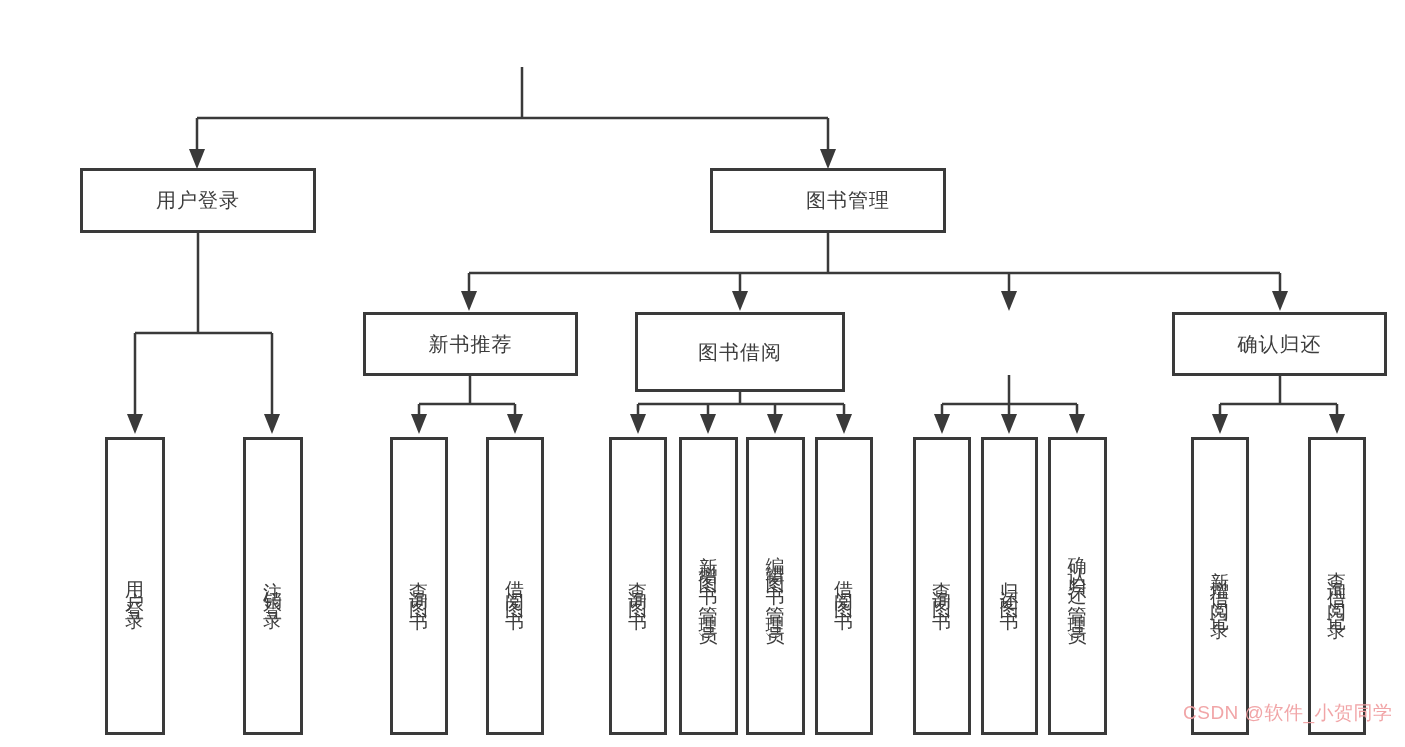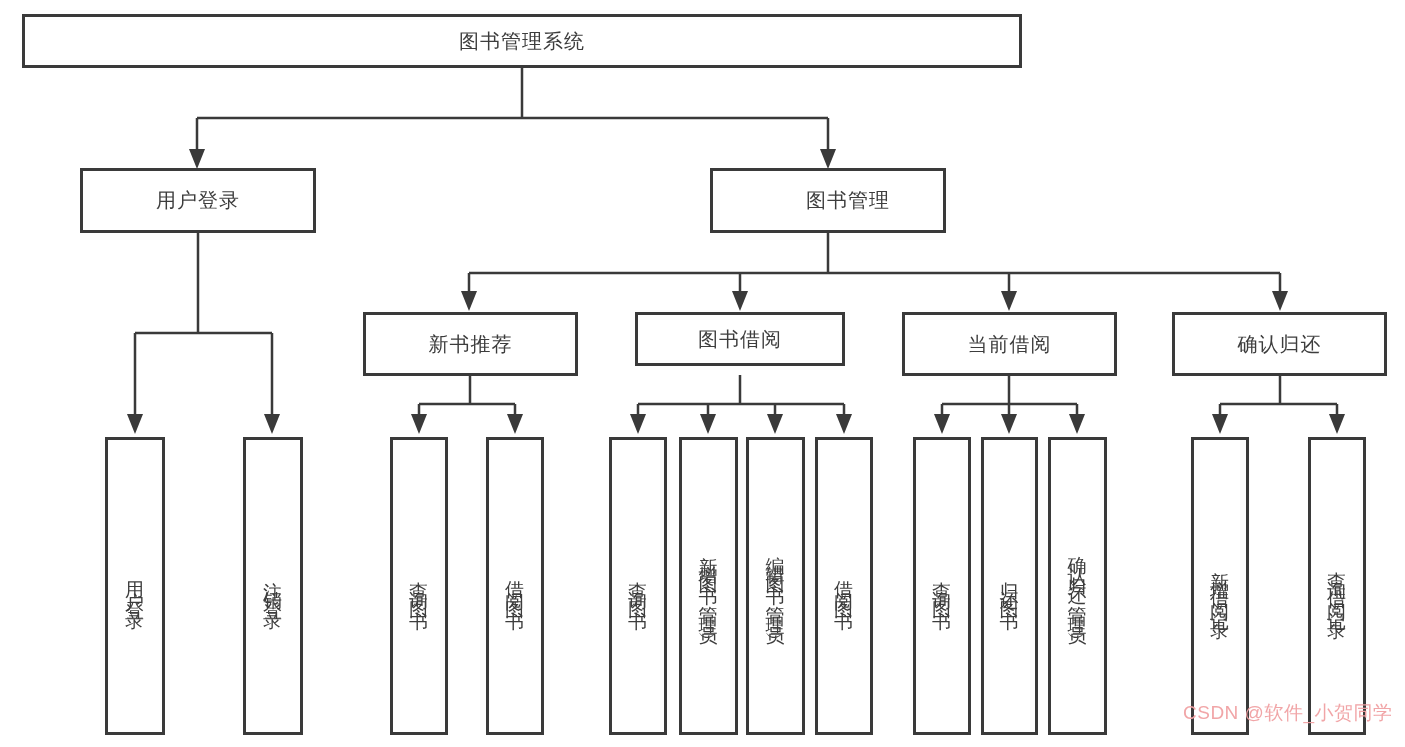--- a/index.html
+++ b/index.html
@@ -14,21 +14,21 @@
   .htext{font-size:20px;letter-spacing:1px;white-space:nowrap;}
   .vtext{
     writing-mode:vertical-rl;text-orientation:mixed;
     font-size:19px;line-height:1;letter-spacing:10px;white-space:nowrap;
   }
   
   .n-root{left:22px;top:14px;width:1000px;height:54px;}
   .n-l1a{left:80px;top:168px;width:236px;height:65px;}
   .n-l1b{left:710px;top:168px;width:236px;height:65px;padding-left:40px;}
   .n-l2a{left:363px;top:312px;width:215px;height:64px;align-items:center;}
-  .n-l2b{left:635px;top:312px;width:210px;height:54px;}
+  .n-l2b{left:635px;top:312px;width:210px;height:80px;}
   .n-l2c{left:902px;top:312px;width:215px;height:64px;}
   .n-l2d{left:1172px;top:312px;width:215px;height:64px;}
   .leaf{top:437px;height:298px;}
   .n-u1{left:105px;width:60px;}
   .n-u2{left:243px;width:60px;}
   .n-x1{left:390px;width:58px;}
   .n-x2{left:486px;width:58px;}
   .n-j1{left:609px;width:58px;}
   .n-j2{left:679px;width:59px;}
   .n-j3{left:746px;width:59px;}
@@ -84,39 +84,33 @@
       <polygon points="767,414 783,414 775,434"></polygon>
       <polygon points="836,414 852,414 844,434"></polygon>
       <polygon points="934,414 950,414 942,434"></polygon>
       <polygon points="1001,414 1017,414 1009,434"></polygon>
       <polygon points="1069,414 1085,414 1077,434"></polygon>
       <polygon points="1212,414 1228,414 1220,434"></polygon>
       <polygon points="1329,414 1345,414 1337,434"></polygon>
     </g>
   </svg>
 
-  <div class="box n-root">
-    <span class="htext">图书管理系统</span>
-  </div>
 
   <div class="box n-l1a">
     <span class="htext">用户登录</span>
   </div>
   <div class="box n-l1b">
     <span class="htext">图书管理</span>
   </div>
 
   <div class="box n-l2a">
     <span class="htext">新书推荐</span>
   </div>
   <div class="box n-l2b">
     <span class="htext">图书借阅</span>
-  </div>
-  <div class="box n-l2c">
-    <span class="htext">当前借阅</span>
   </div>
   <div class="box n-l2d">
     <span class="htext">确认归还</span>
   </div>
 
   <div class="box leaf n-u1">
     <span class="vtext">用户登录</span>
   </div>
   <div class="box leaf n-u2">
     <span class="vtext">注销登录</span>

